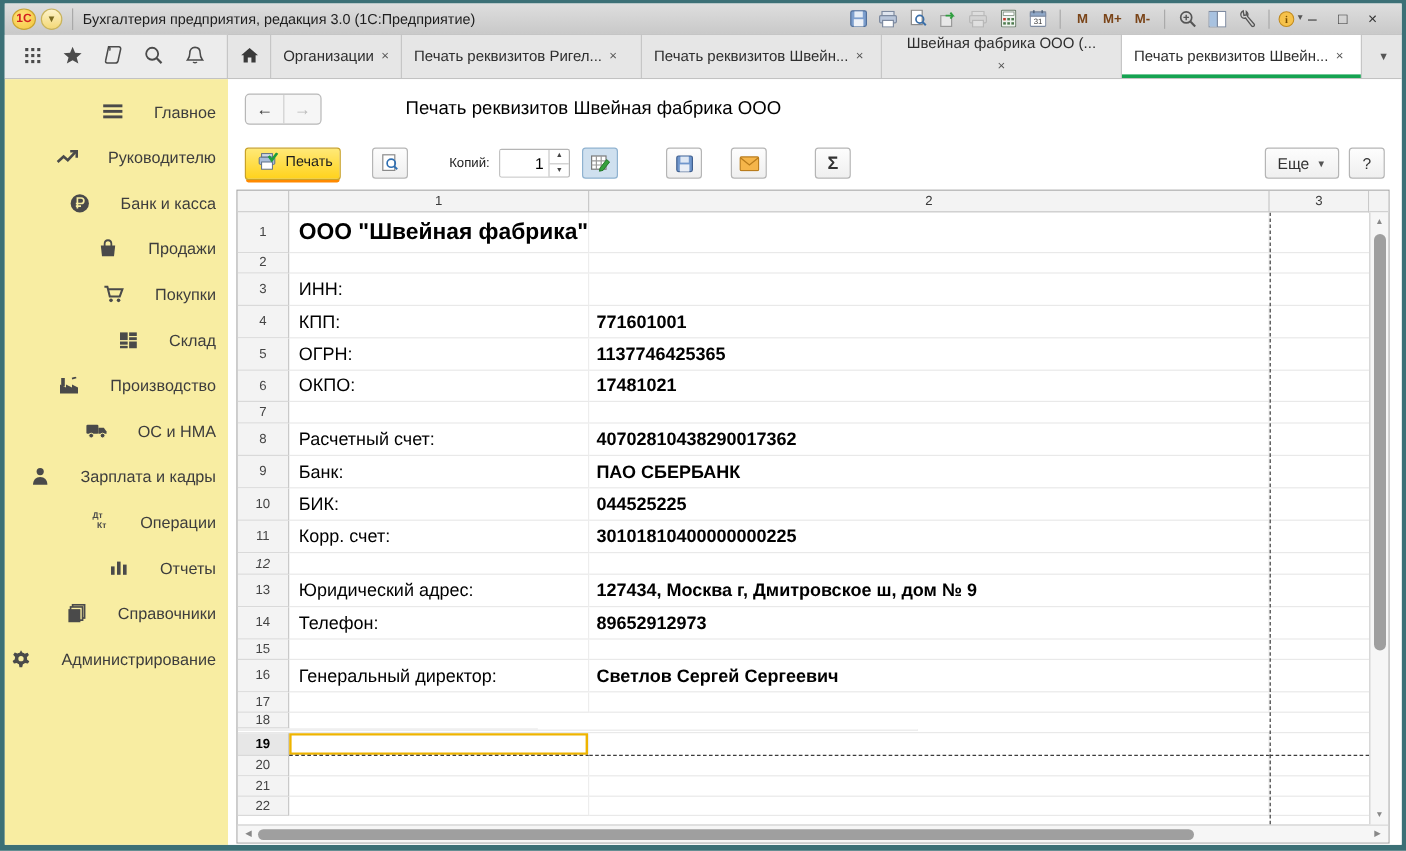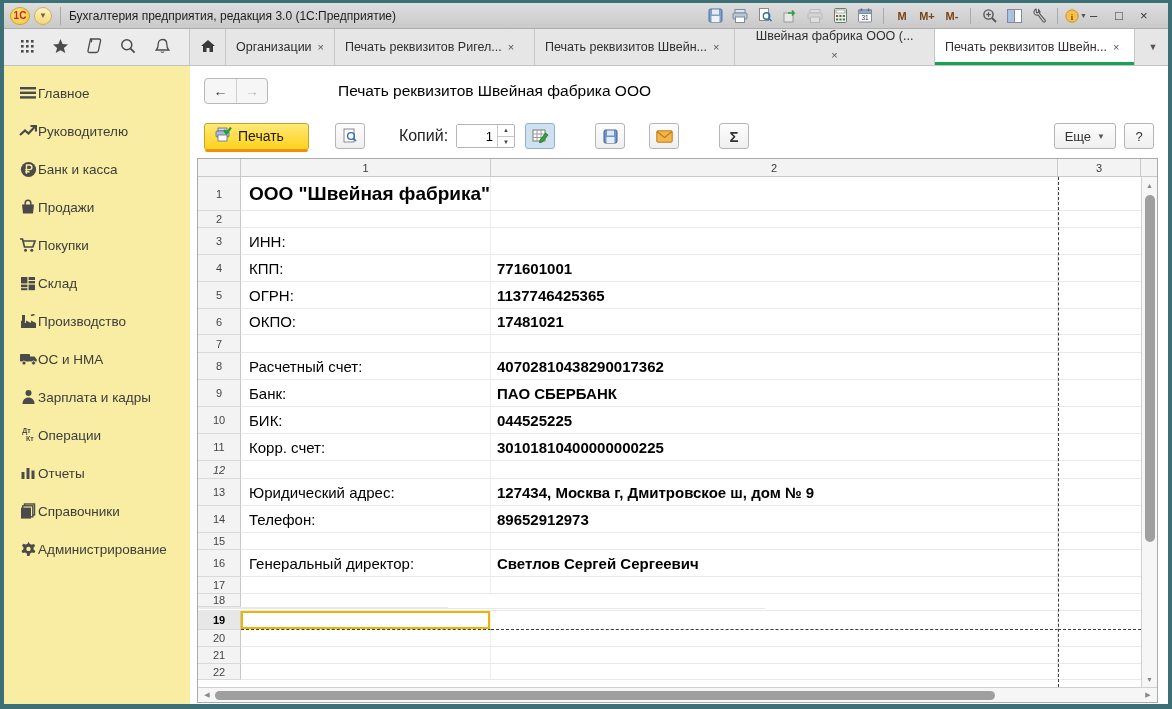--- a/index.html
+++ b/index.html
@@ -31,39 +31,39 @@
   .tab { display:flex; align-items:center; gap:6px; padding:0 10px; border-right:1px solid #c6c6c6; font-size:12.5px; color:#2e2e2e; max-width:200px; min-width:0; position:relative; cursor:default; }
   .tab .lbl { white-space:nowrap; overflow:hidden; text-overflow:ellipsis; }
   .tab .x { font-size:11px; color:#555; flex:0 0 auto; }
   .tab.active { background:#fff; }
   .tab.active::after { content:""; position:absolute; left:0; right:0; bottom:0; height:3px; background:#15a351; }
   .tab-overflow { width:30px; display:flex; align-items:center; justify-content:center; color:#555; font-size:9px; margin-left:auto; }
 
   
   .main { flex:1 1 auto; display:flex; min-height:0; }
   .sidebar { width:186px; flex:0 0 auto; background:#f8eda2; padding-top:8px; overflow:hidden; }
-  .side-item { display:flex; align-items:center; gap:0; padding:9px 10px 9px 14px; color:#3d3d3d; font-size:13.5px; cursor:default; }
+  .side-item { display:flex; align-items:center; gap:24px; padding:9px 10px 9px 14px; color:#3d3d3d; font-size:13.5px; cursor:default;justify-content:flex-end; }
   .side-item .ic { width:20px; height:20px; flex:0 0 auto; display:flex; align-items:center; justify-content:center; color:#4a4a4a; }
   .dtkt { font-size:7px; font-weight:bold; line-height:1.1; color:#4a4a4a; text-align:left; }
 
   .content { flex:1 1 auto; display:flex; flex-direction:column; background:#fff; min-width:0; position:relative; }
 
   
   .chead { height:50px; flex:0 0 auto; display:flex; align-items:center; padding:0 14px; }
   .navbtns { display:flex; border:1px solid #b7b7b7; border-radius:4px; overflow:hidden; background:#f6f6f6; }
   .navbtn { width:31px; height:24px; display:flex; align-items:center; justify-content:center; font-size:14px; color:#333; }
   .navbtn.fwd { border-left:1px solid #cfcfcf; color:#b9b9b9; }
   .page-title { margin-left:70px; font-size:15.5px; color:#000; }
 
   
   .toolbar { height:40px; flex:0 0 auto; display:flex; align-items:center; padding:0 14px; gap:8px; }
-  .print-btn { display:flex; align-items:center; gap:6px; padding:3px 24px 4px 10px; background:linear-gradient(#ffe977,#ffd21c); border:1px solid #c9a227; border-radius:3px; font-size:14px; color:#1d1d1d; position:relative; box-shadow:0 3px 0 -1px #ff8a00; }
+  .print-btn { display:flex; gap:6px; padding:3px 6px 4px 10px; background:linear-gradient(#ffe977,#ffd21c); border:1px solid #c9a227; border-radius:3px; font-size:12px; color:#1d1d1d; position:relative; box-shadow:0 3px 0 -1px #ff8a00; }
   .btn { height:26px; min-width:30px; display:flex; align-items:center; justify-content:center; background:linear-gradient(#fdfdfd,#efefef); border:1px solid #b5b5b5; border-radius:3px; padding:0 4px; color:#333; }
   .btn.pressed { background:#cfe0ef; border-color:#8fb2d0; }
-  .copies { font-size:16px; color:#222; margin-left:26px; }
+  .copies { font-size:11px; color:#222; margin-left:26px; }
   .spin { display:flex; border:1px solid #b5b5b5; border-radius:2px; height:24px; background:#fff; margin-right:2px; }
   .spin input { width:40px; border:0; text-align:right; padding-right:4px; font-size:13px; font-family:inherit; outline:none; }
   .spin .arrows { width:17px; border-left:1px solid #c9c9c9; display:flex; flex-direction:column; }
   .spin .arrows div { flex:1; display:flex; align-items:center; justify-content:center; font-size:6px; color:#444; }
   .spin .arrows div:first-child { border-bottom:1px solid #c9c9c9; }
   .gap8 { width:8px; } .gap14 { width:10px; }
   .sigma { font-size:15px; font-weight:bold; }
   .right-tools { margin-left:auto; display:flex; gap:8px; }
   .more-btn { padding:0 10px; font-size:13px; gap:6px; }
   .more-btn .dd { font-size:8px; color:#555; }

